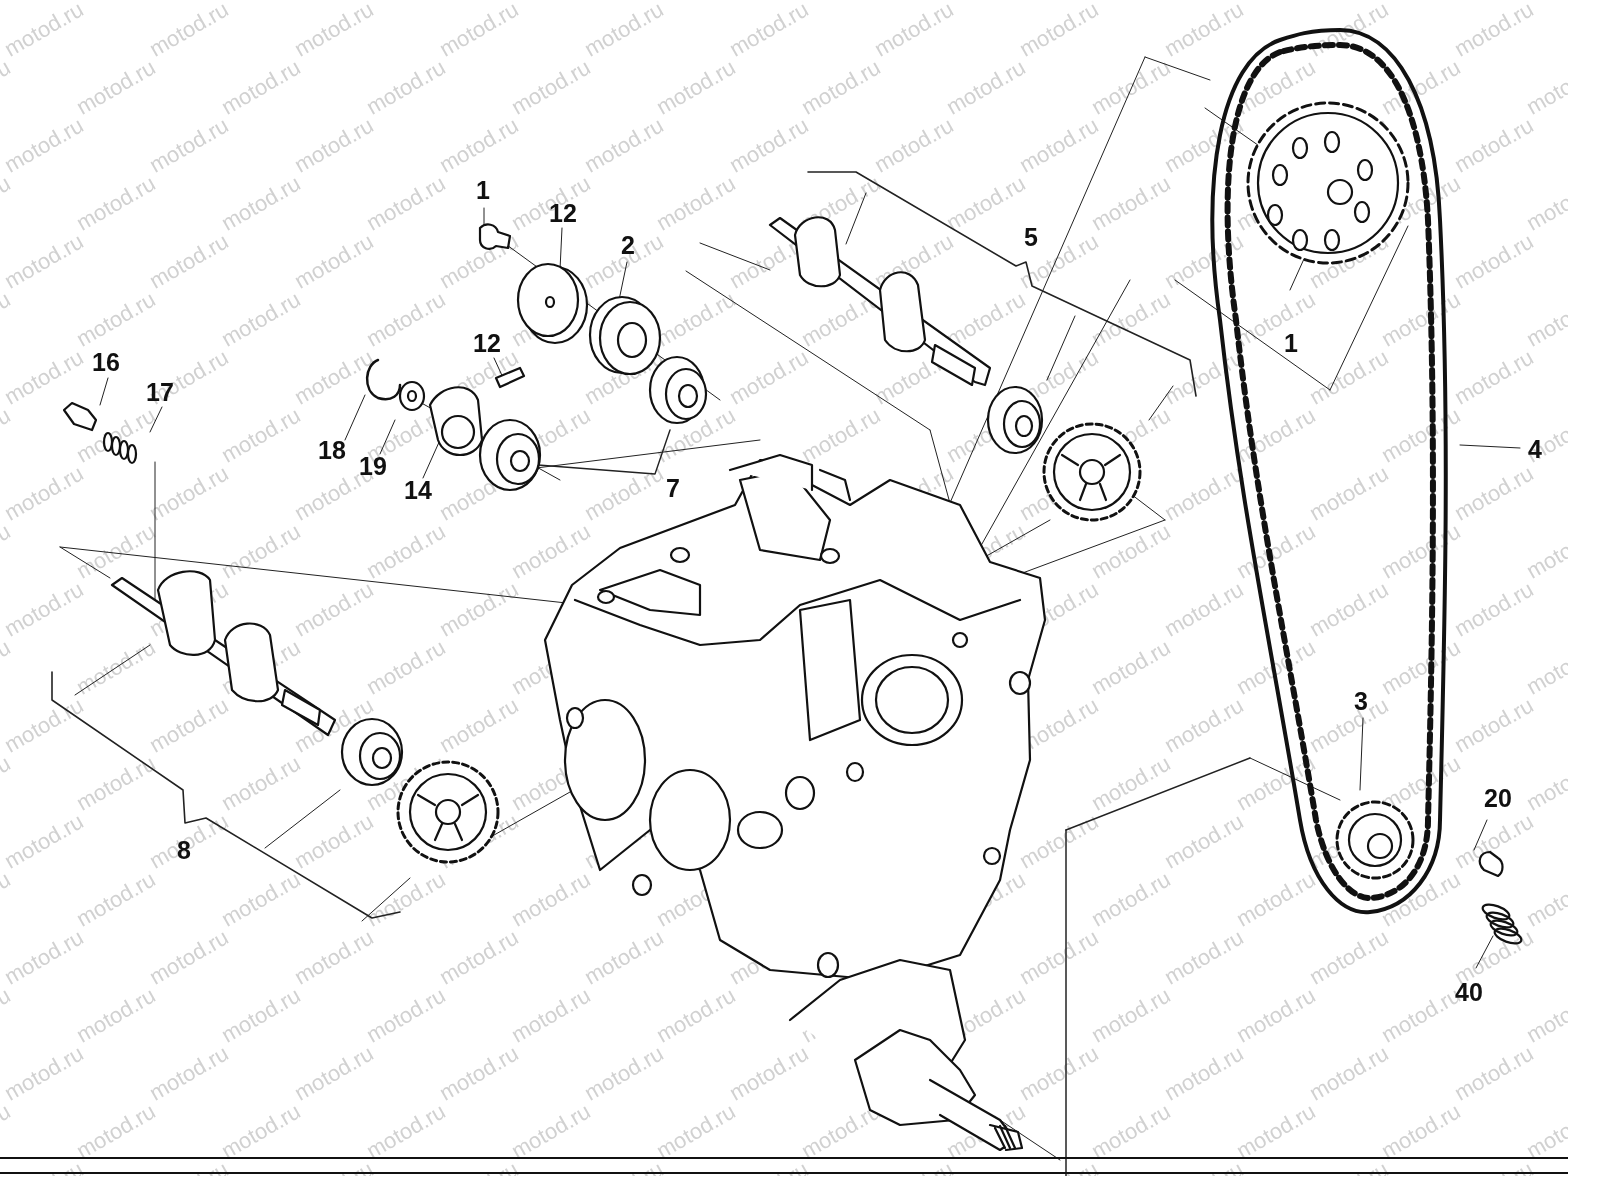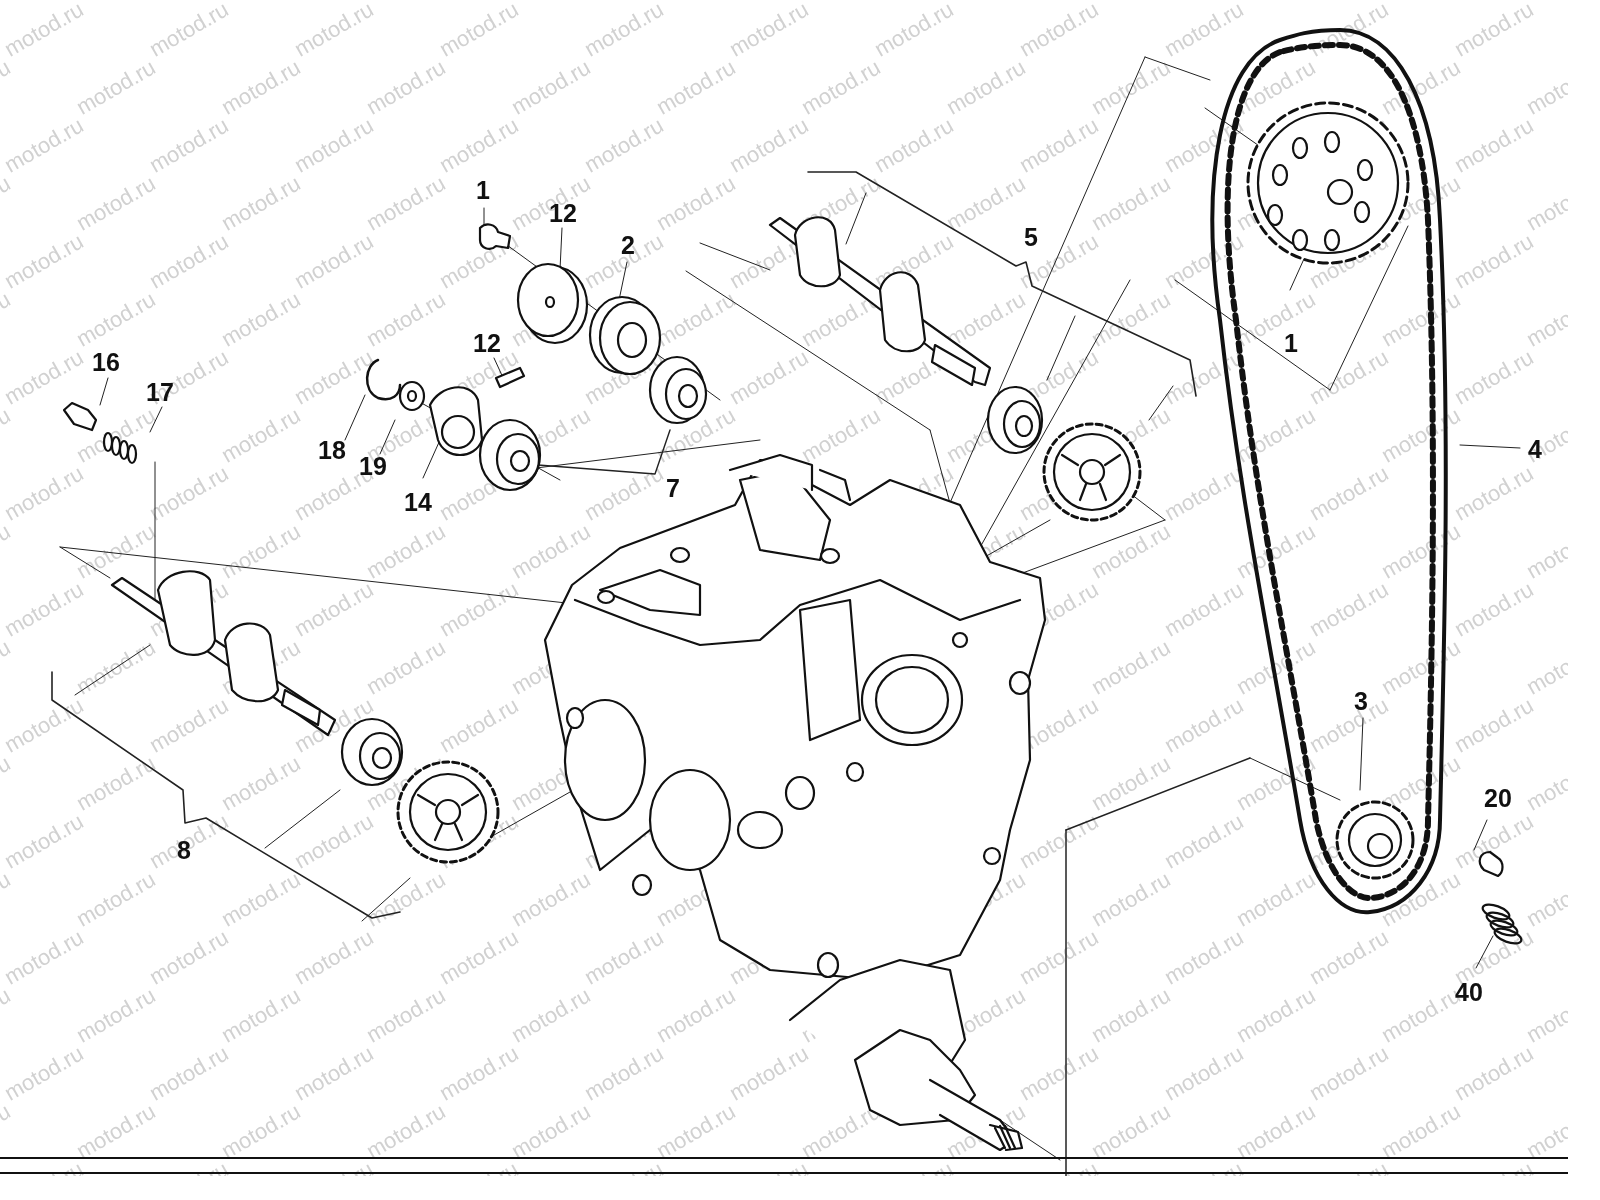--- a/index.html
+++ b/index.html
@@ -481,21 +481,21 @@
   <div class="callout" style="left:1291px;top:343px;">1</div>
   <div class="callout" style="left:628px;top:245px;">2</div>
   <div class="callout" style="left:1361px;top:701px;">3</div>
   <div class="callout" style="left:1535px;top:449px;">4</div>
   <div class="callout" style="left:1031px;top:237px;">5</div>
   <div class="callout" style="left:673px;top:488px;">7</div>
   <div class="callout" style="left:184px;top:850px;">8</div>
   <div class="callout" style="left:373px;top:466px;">19</div>
   <div class="callout" style="left:563px;top:213px;">12</div>
   <div class="callout" style="left:483px;top:190px;">1</div>
-  <div class="callout" style="left:418px;top:502px;">14</div>
+  <div class="callout" style="left:418px;top:490px;">14</div>
   <div class="callout" style="left:160px;top:392px;">17</div>
   <div class="callout" style="left:106px;top:362px;">16</div>
   <div class="callout" style="left:487px;top:343px;">12</div>
   <div class="callout" style="left:332px;top:450px;">18</div>
   <div class="callout" style="left:1498px;top:798px;">20</div>
   <div class="callout" style="left:1469px;top:992px;">40</div>
 
   <div class="bottom-rule" style="top:1157px;"></div>
   <div class="bottom-rule" style="top:1172px;"></div>
 </div>

